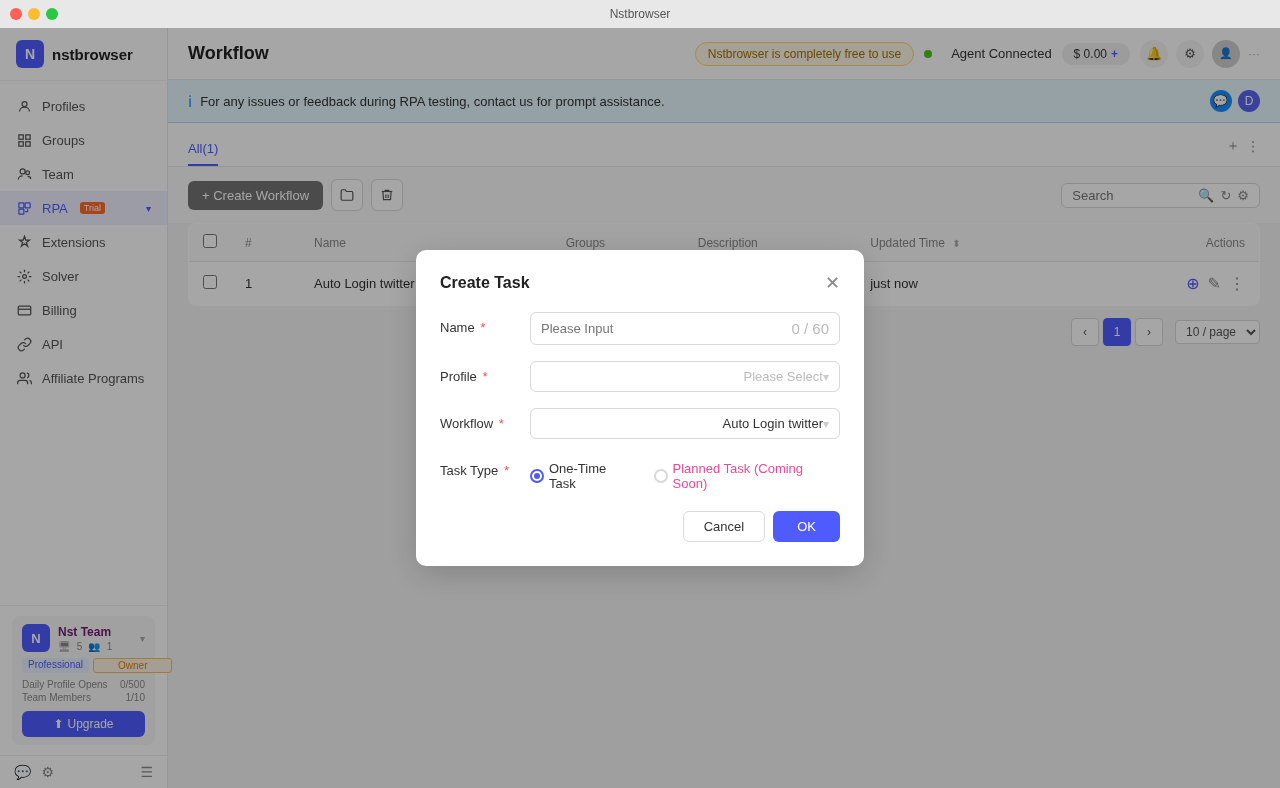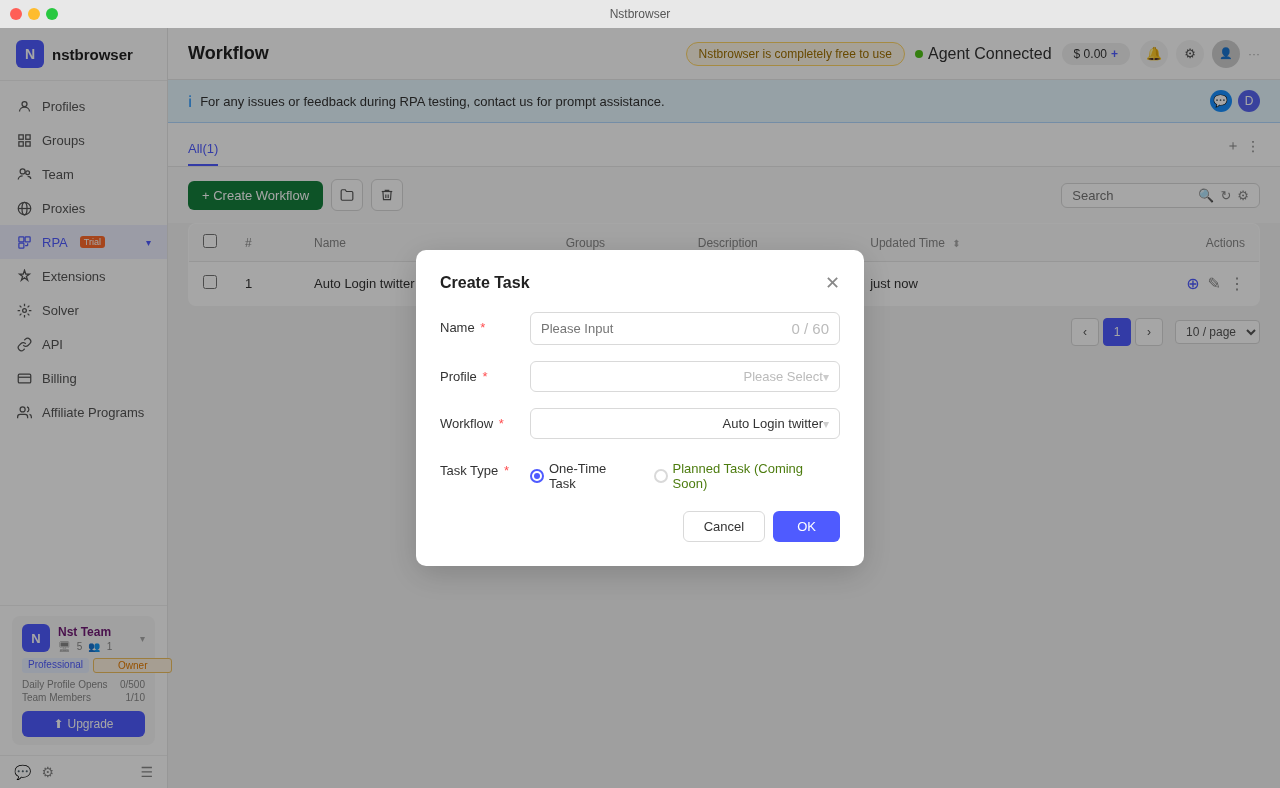--- a/index.html
+++ b/index.html
@@ -152,22 +152,22 @@
       background: #fff8e6;
       border: 1px solid #ffd666;
       border-radius: 20px;
       padding: 4px 12px;
       font-size: 12px;
       color: #a07000;
     }
     .agent-badge {
       display: flex;
       align-items: center;
-      gap: 5px;
-      font-size: 16px;
+      gap: 19px;
+      font-size: 13px;
       color: #333;
     }
     .agent-dot { width: 8px; height: 8px; background: #52c41a; border-radius: 50%; }
     .balance {
       background: #f0f0f0;
       border-radius: 20px;
       padding: 4px 12px;
       font-size: 12px;
       color: #333;
       display: flex;
@@ -221,21 +221,21 @@
 
     
     .toolbar {
       display: flex;
       align-items: center;
       gap: 8px;
       padding: 12px 20px;
       background: #fafafa;
     }
     .btn-primary {
-      background: #15803d;
+      background: #737373;
       color: white;
       border: none;
       border-radius: 6px;
       padding: 7px 14px;
       font-size: 13px;
       cursor: pointer;
       display: flex;
       align-items: center;
       gap: 5px;
     }
@@ -391,21 +391,21 @@
       color: #bbb;
       background: #fff;
       display: flex;
       align-items: center;
       justify-content: flex-end;
       cursor: pointer;
     }
     .select-chevron { color: #ccc; font-size: 12px; }
     .radio-group { display: flex; gap: 18px; align-items: center; padding-top: 6px; }
     .radio-opt { display: flex; align-items: center; gap: 5px; font-size: 13px; color: #333; cursor: pointer; }
-    .radio-opt.disabled { color: #4d7c0f; }
+    .radio-opt.disabled { color: #ec4899; }
     .radio-dot {
       width: 14px; height: 14px;
       border-radius: 50%;
       border: 2px solid #d9d9d9;
       display: flex; align-items: center; justify-content: center;
     }
     .radio-dot.selected { border-color: #4f5bff; }
     .radio-dot.selected::after {
       content: '';
       width: 6px; height: 6px;
@@ -481,30 +481,20 @@
         <span class="nav-icon">
           <svg width="15" height="15" viewBox="0 0 24 24" fill="none" stroke="currentColor" stroke-width="2">
               <circle cx="9" cy="7" r="4"></circle>
               <path d="M2 20c0-3.3 3.1-6 7-6"></path>
               <circle cx="17" cy="9" r="3"></circle>
               <path d="M17 15c3.3 0 5 2.1 5 4"></path>
             </svg>
         </span>
         <span>Team</span>
       </div>
-      <div class="nav-item">
-        <span class="nav-icon">
-          <svg width="15" height="15" viewBox="0 0 24 24" fill="none" stroke="currentColor" stroke-width="2">
-              <circle cx="12" cy="12" r="10"></circle>
-              <ellipse cx="12" cy="12" rx="4" ry="10"></ellipse>
-              <line x1="2" y1="12" x2="22" y2="12"></line>
-            </svg>
-        </span>
-        <span>Proxies</span>
-      </div>
       <div class="nav-item active">
         <span class="nav-icon">
           <svg width="15" height="15" viewBox="0 0 24 24" fill="none" stroke="currentColor" stroke-width="2">
               <rect x="3" y="3" width="8" height="8" rx="1"></rect>
               <rect x="13" y="3" width="8" height="8" rx="1"></rect>
               <rect x="3" y="13" width="8" height="8" rx="1"></rect>
               <path d="M17 13v4M13 17h4"></path>
             </svg>
         </span>
         <span>RPA</span>
@@ -524,34 +514,34 @@
           <svg width="15" height="15" viewBox="0 0 24 24" fill="none" stroke="currentColor" stroke-width="2">
               <circle cx="12" cy="12" r="3"></circle>
               <path d="M12 1v4M12 19v4M4.22 4.22l2.83 2.83M16.95 16.95l2.83 2.83M1 12h4M19 12h4M4.22 19.78l2.83-2.83M16.95 7.05l2.83-2.83"></path>
             </svg>
         </span>
         <span>Solver</span>
       </div>
       <div class="nav-item">
         <span class="nav-icon">
           <svg width="15" height="15" viewBox="0 0 24 24" fill="none" stroke="currentColor" stroke-width="2">
+              <rect x="2" y="5" width="20" height="14" rx="2"></rect>
+              <line x1="2" y1="10" x2="22" y2="10"></line>
+            </svg>
+        </span>
+        <span>Billing</span>
+      </div>
+      <div class="nav-item">
+        <span class="nav-icon">
+          <svg width="15" height="15" viewBox="0 0 24 24" fill="none" stroke="currentColor" stroke-width="2">
               <path d="M10 13a5 5 0 0 0 7.54.54l3-3a5 5 0 0 0-7.07-7.07l-1.72 1.71"></path>
               <path d="M14 11a5 5 0 0 0-7.54-.54l-3 3a5 5 0 0 0 7.07 7.07l1.71-1.71"></path>
             </svg>
         </span>
         <span>API</span>
-      </div>
-      <div class="nav-item">
-        <span class="nav-icon">
-          <svg width="15" height="15" viewBox="0 0 24 24" fill="none" stroke="currentColor" stroke-width="2">
-              <rect x="2" y="5" width="20" height="14" rx="2"></rect>
-              <line x1="2" y1="10" x2="22" y2="10"></line>
-            </svg>
-        </span>
-        <span>Billing</span>
       </div>
       <div class="nav-item">
         <span class="nav-icon">
           <svg width="15" height="15" viewBox="0 0 24 24" fill="none" stroke="currentColor" stroke-width="2">
               <path d="M17 21v-2a4 4 0 0 0-4-4H5a4 4 0 0 0-4 4v2"></path>
               <circle cx="9" cy="7" r="4"></circle>
               <path d="M23 21v-2a4 4 0 0 0-3-3.87"></path>
               <path d="M16 3.13a4 4 0 0 1 0 7.75"></path>
             </svg>
         </span>

